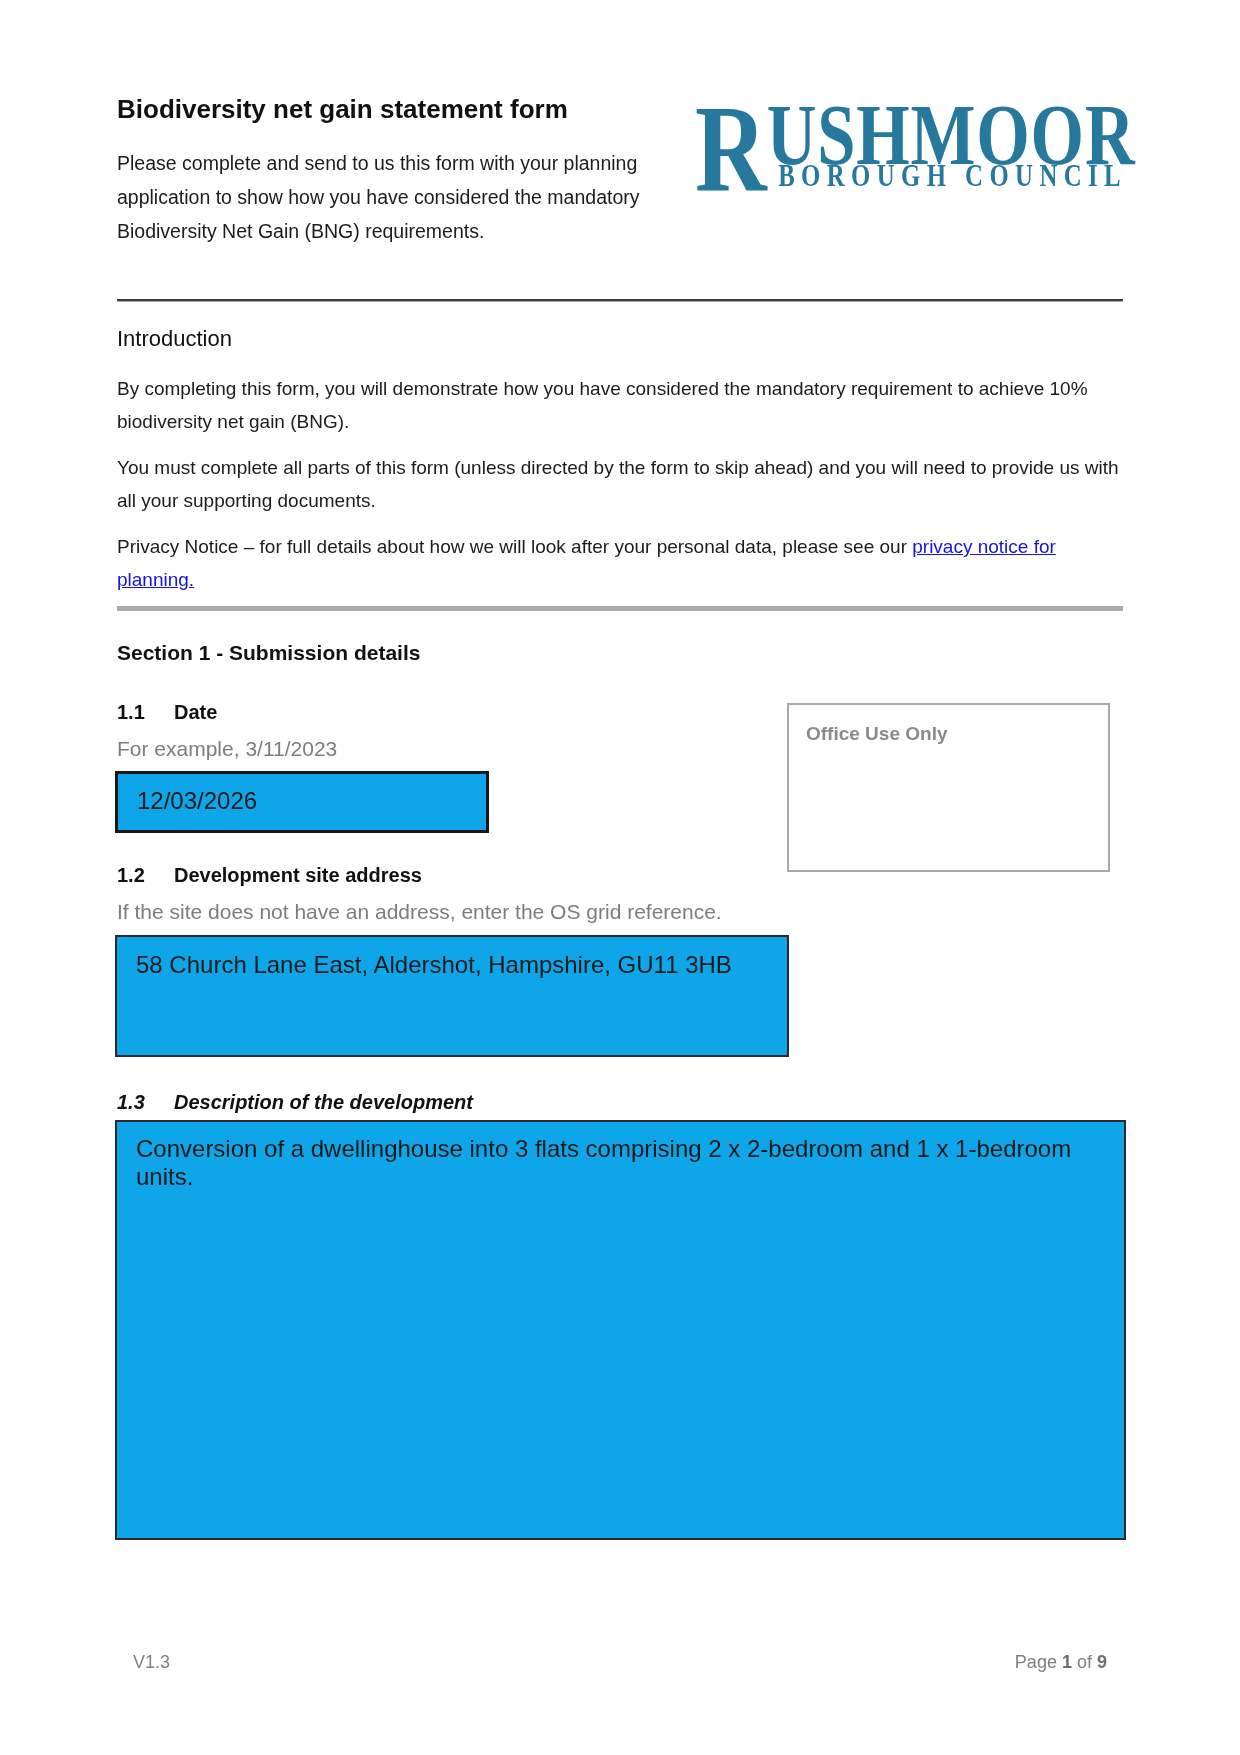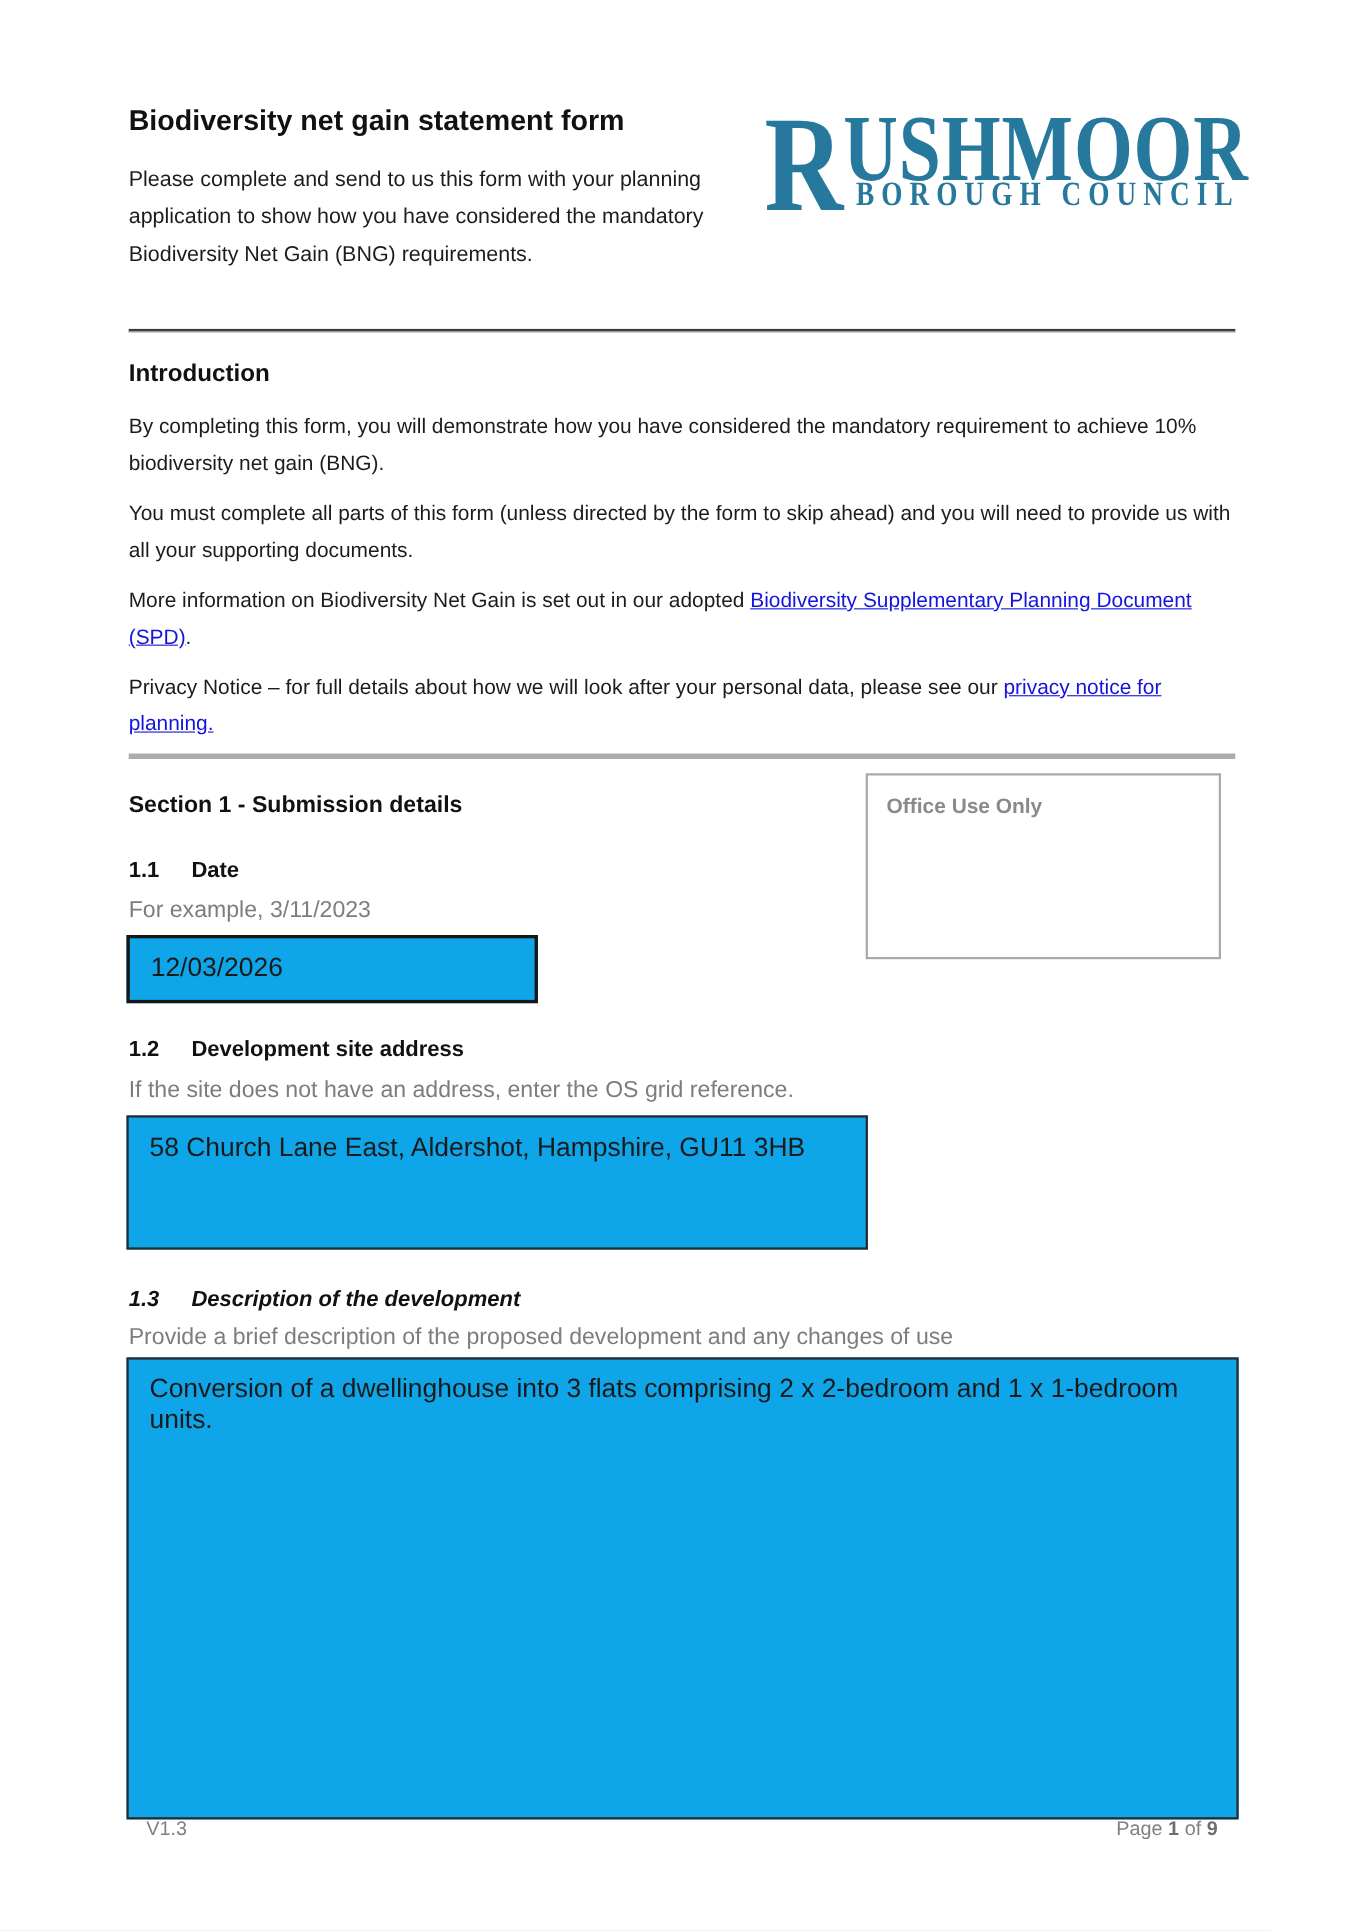--- a/index.html
+++ b/index.html
@@ -23,21 +23,21 @@
   .logo-row1{display:flex;align-items:flex-start;white-space:nowrap;}
   .logo-r{display:block;font-size:124px;line-height:1;}
   .logo-rest{display:block;font-size:86px;line-height:1;margin-top:4px;letter-spacing:1px;}
   .logo-sub{display:block;margin-top:-52px;font-size:31px;line-height:1;text-align:right;letter-spacing:8px;}
 
   
   .rule-dark{margin:51px 0 0 0;height:2px;background:#3c3c3c;border:none;border-bottom:1px solid #a9a9a9;}
   .rule-gray{margin:10px 0 0 0;height:5px;background:#ababab;border:none;}
 
   
-  h2.intro-heading{margin:23px 0 0 0;font-size:22px;line-height:28px;font-weight:bold;color:#111;}
+  h2.intro-heading{margin:23px 0 0 0;font-size:22px;line-height:28px;font-weight:normal;color:#111;}
   p.para{margin:13px 0 0 0;font-size:19px;line-height:33px;color:#1c1c1c;}
   p.para.first{margin-top:19px;}
   a.doc-link{color:#1414dd;text-decoration:underline;cursor:pointer;}
 
   
   h2.section-heading{margin:27px 0 0 0;font-size:21px;line-height:29px;font-weight:bold;color:#111;}
   .q-heading{margin:32px 0 0 0;font-size:20px;line-height:26px;font-weight:bold;color:#111;}
   .q-heading.q2{margin-top:29px;}
   .q-heading.q3{margin-top:32px;font-style:italic;}
   .q-num{display:inline-block;width:57px;}
@@ -86,37 +86,35 @@
 
   <div class="content">
     <h1 class="title">Biodiversity net gain statement form</h1>
     <p class="lead">Please complete and send to us this form with your planning application to show how you have considered the mandatory Biodiversity Net Gain (BNG) requirements.</p>
 
     <div class="rule-dark"></div>
 
     <h2 class="intro-heading">Introduction</h2>
     <p class="para first">By completing this form, you will demonstrate how you have considered the mandatory requirement to achieve 10% biodiversity net gain (BNG).</p>
     <p class="para">You must complete all parts of this form (unless directed by the form to skip ahead) and you will need to provide us with all your supporting documents.</p>
-    <p class="para"><span>More information on Biodiversity Net Gain is set out in our adopted </span><a class="doc-link">Biodiversity Supplementary Planning Document (SPD)</a><span>.</span></p>
     <p class="para"><span>Privacy Notice – for full details about how we will look after your personal data, please see our </span><a class="doc-link">privacy notice for planning.</a><span></span></p>
 
     <div class="rule-gray"></div>
 
     <h2 class="section-heading">Section 1 - Submission details</h2>
 
     <div class="q-heading"><span class="q-num">1.1</span><span>Date</span></div>
     <p class="hint">For example, 3/11/2023</p>
     <div class="input-box input-date" role="textbox">12/03/2026</div>
 
     <div class="q-heading q2"><span class="q-num">1.2</span><span>Development site address</span></div>
     <p class="hint">If the site does not have an address, enter the OS grid reference.</p>
     <div class="input-box input-address" role="textbox">58 Church Lane East, Aldershot, Hampshire, GU11 3HB</div>
 
     <div class="q-heading q3"><span class="q-num">1.3</span><span>Description of the development</span></div>
-    <p class="hint h3x">Provide a brief description of the proposed development and any changes of use</p>
     <div class="input-box input-desc" role="textbox">Conversion of a dwellinghouse into 3 flats comprising 2 x 2-bedroom and 1 x 1-bedroom units.</div>
   </div>
 
   <div class="office-box">
     <div class="office-title">Office Use Only</div>
   </div>
 
   <div class="footer">
     <span>V1.3</span>
     <span>

